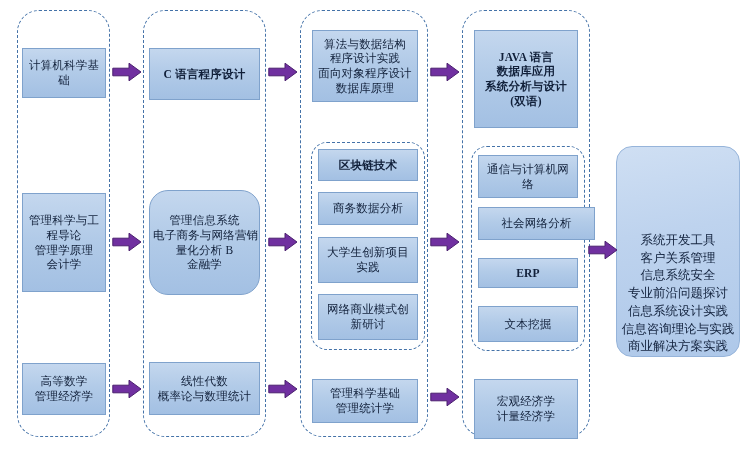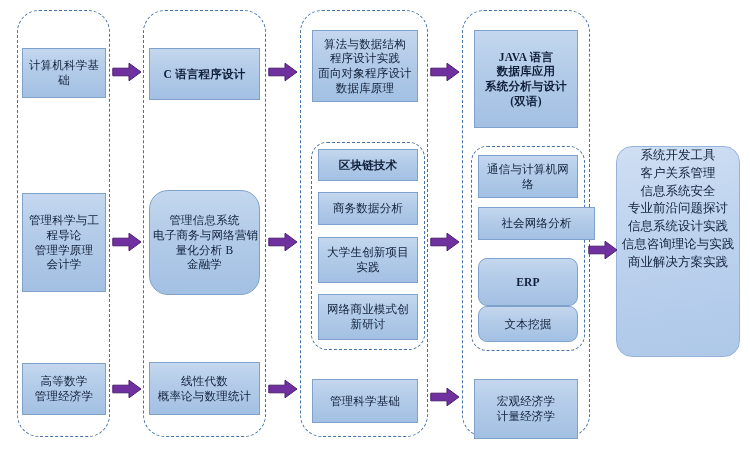--- a/index.html
+++ b/index.html
@@ -57,21 +57,21 @@
   .course-box.bold .ln { font-weight: bold; }
 
   
   .summary-box {
     position: absolute;
     box-sizing: border-box;
     border: 1px solid #96b4da;
     border-radius: 16px;
     background: linear-gradient(170deg, #cfdff3 0%, #bed3ee 40%, #aec8e9 100%);
     display: flex;
-    align-items: flex-start;
+    align-items: flex-end;
     justify-content: center;
     text-align: center;
     color: #12223d;
     font-size: 12.5px;
     line-height: 1.42;
   }
   .summary-box .ln { display: block; white-space: nowrap; }
 
   
   .arrow {
@@ -155,20 +155,21 @@
     </div>
     <div class="course-box" style="left: 318px; top: 294px; width: 100px; height: 46px; border-color: rgb(127, 162, 204); color: rgb(17, 32, 58);">
       <div class="lines">
         <span class="ln">网络商业模式创</span>
         <span class="ln">新研讨</span>
       </div>
     </div>
     <div class="course-box" style="left: 312px; top: 379px; width: 106px; height: 44px; border-color: rgb(127, 162, 204); color: rgb(17, 32, 58);">
       <div class="lines">
         <span class="ln">管理科学基础</span>
+        <span class="ln">管理统计学</span>
       </div>
     </div>
     <div class="course-box bold" style="left: 474px; top: 30px; width: 104px; height: 98px; border-color: rgb(127, 162, 204); color: rgb(17, 32, 58);">
       <div class="lines">
         <span class="ln">JAVA 语言</span>
         <span class="ln">数据库应用</span>
         <span class="ln">系统分析与设计</span>
         <span class="ln">(双语)</span>
       </div>
     </div>
@@ -176,26 +177,26 @@
       <div class="lines">
         <span class="ln">通信与计算机网</span>
         <span class="ln">络</span>
       </div>
     </div>
     <div class="course-box" style="left: 478px; top: 207px; width: 117px; height: 33px; border-color: rgb(127, 162, 204); color: rgb(17, 32, 58);">
       <div class="lines">
         <span class="ln">社会网络分析</span>
       </div>
     </div>
-    <div class="course-box bold" style="left: 478px; top: 258px; width: 100px; height: 48px; border-color: rgb(127, 162, 204); color: rgb(17, 32, 58); border-radius: 9px;">
+    <div class="course-box bold" style="left: 478px; top: 258px; width: 100px; height: 30px; border-color: rgb(127, 162, 204); color: rgb(17, 32, 58);">
       <div class="lines">
         <span class="ln">ERP</span>
       </div>
     </div>
-    <div class="course-box" style="left: 478px; top: 306px; width: 100px; height: 36px; border-color: rgb(127, 162, 204); color: rgb(17, 32, 58); border-radius: 9px;">
+    <div class="course-box" style="left: 478px; top: 306px; width: 100px; height: 36px; border-color: rgb(127, 162, 204); color: rgb(17, 32, 58);">
       <div class="lines">
         <span class="ln">文本挖掘</span>
       </div>
     </div>
     <div class="course-box" style="left: 474px; top: 379px; width: 104px; height: 60px; border-color: rgb(127, 162, 204); color: rgb(17, 32, 58);">
       <div class="lines">
         <span class="ln">宏观经济学</span>
         <span class="ln">计量经济学</span>
       </div>
     </div>

